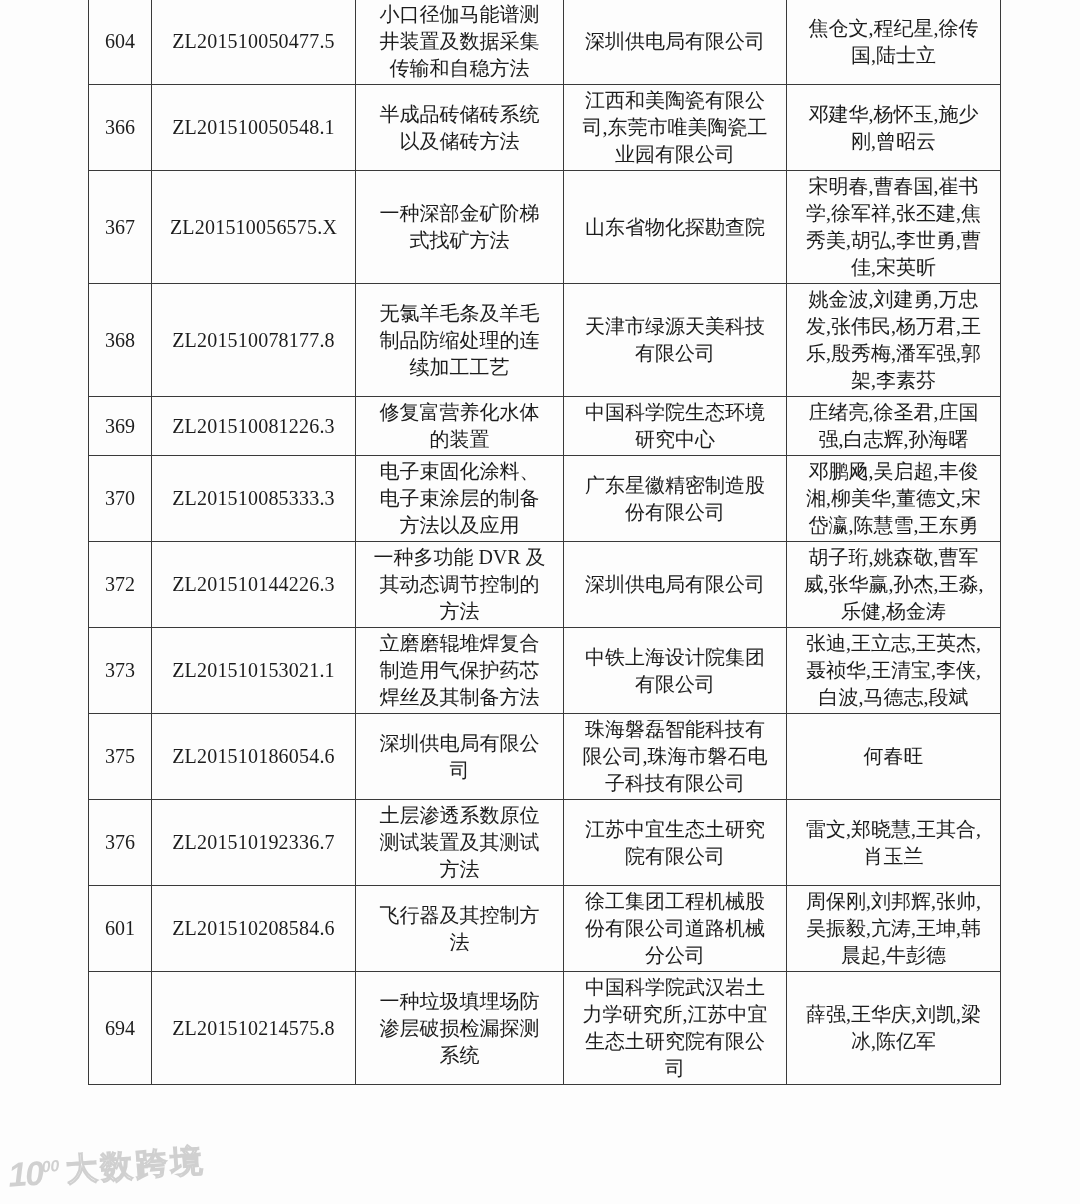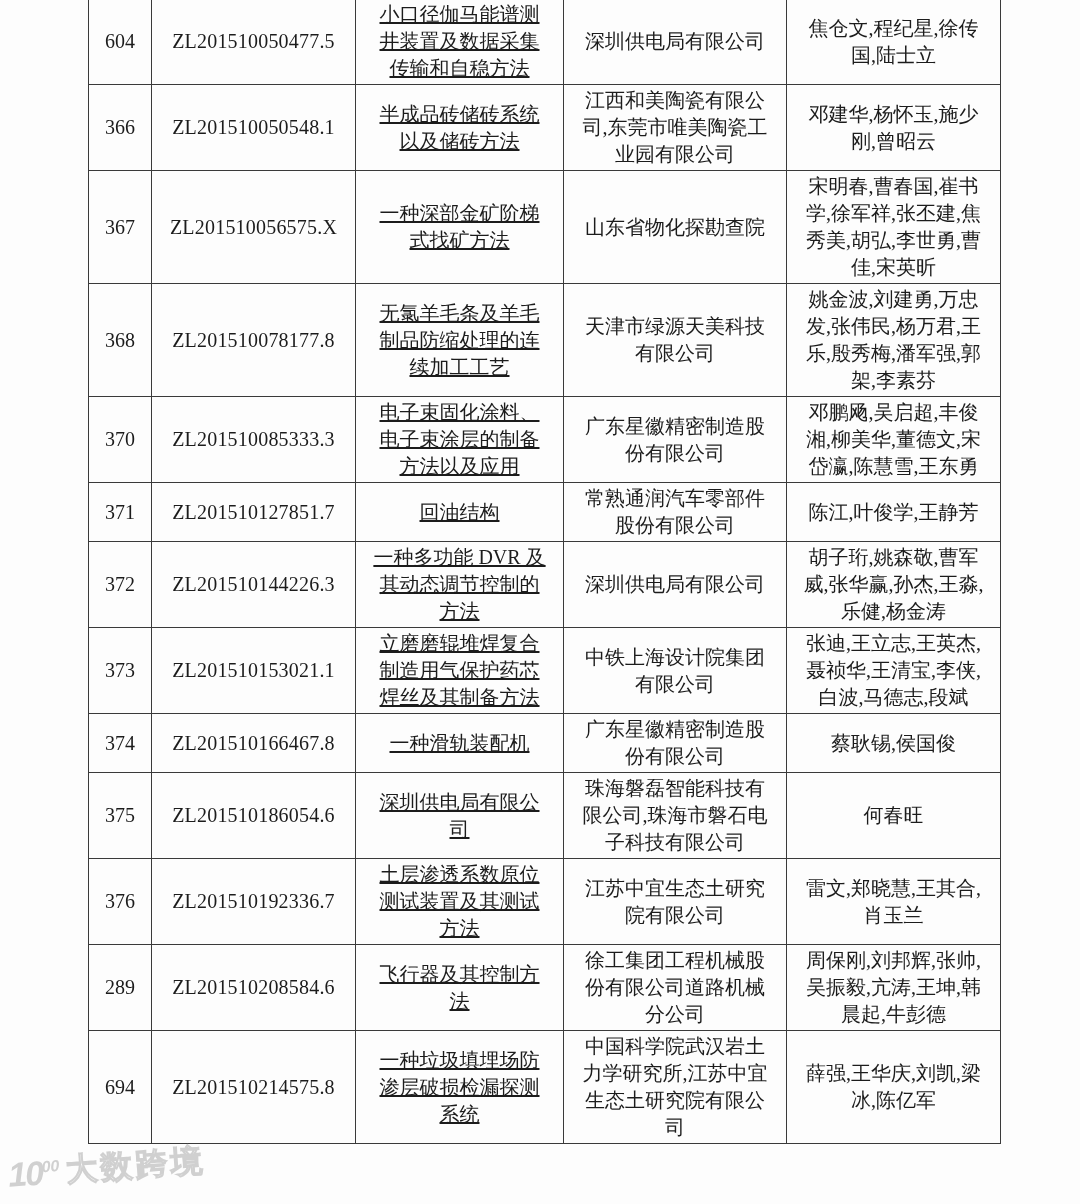--- a/index.html
+++ b/index.html
@@ -29,21 +29,21 @@
     border:1px solid var(--border);
     text-align:center;
     vertical-align:middle;
     padding:2px 14px;
     font-size:20px;
     line-height:27px;
     word-break:break-all;
   }
   td.c-seq{padding:2px 2px;font-size:20px;}
   td.c-no{white-space:nowrap;font-size:21px;letter-spacing:0.2px;padding:2px 4px;}
-  td.c-title{padding:2px 17px;text-decoration:underline;}
+  td.c-title{padding:2px 17px;}
   td.c-assignee{padding:2px 15px;}
   td.c-inventors{padding:2px 9px;}
   .watermark{
     position:absolute;
     left:8px;bottom:14px;
     display:flex;align-items:center;gap:6px;
     color:var(--watermark);
     opacity:.85;
     font-family:"Liberation Sans","DejaVu Sans",sans-serif;
     font-weight:bold;
@@ -93,79 +93,72 @@
     </tr>
 
     <tr>
       <td class="c-seq">368</td>
       <td class="c-no">ZL201510078177.8</td>
       <td class="c-title">无氯羊毛条及羊毛制品防缩处理的连续加工工艺</td>
       <td class="c-assignee">天津市绿源天美科技有限公司</td>
       <td class="c-inventors">姚金波,刘建勇,万忠发,张伟民,杨万君,王乐,殷秀梅,潘军强,郭架,李素芬</td>
     </tr>
 
+    <tr>
+      <td class="c-seq">369</td>
+      <td class="c-no">ZL201510081226.3</td>
+      <td class="c-title">修复富营养化水体的装置</td>
+      <td class="c-assignee">中国科学院生态环境研究中心</td>
+      <td class="c-inventors">庄绪亮,徐圣君,庄国强,白志辉,孙海曙</td>
+    </tr>
 
     <tr>
       <td class="c-seq">370</td>
       <td class="c-no">ZL201510085333.3</td>
       <td class="c-title">电子束固化涂料、电子束涂层的制备方法以及应用</td>
       <td class="c-assignee">广东星徽精密制造股份有限公司</td>
       <td class="c-inventors">邓鹏飏,吴启超,丰俊湘,柳美华,董德文,宋岱瀛,陈慧雪,王东勇</td>
     </tr>
 
-    <tr>
-      <td class="c-seq">371</td>
-      <td class="c-no">ZL201510127851.7</td>
-      <td class="c-title">回油结构</td>
-      <td class="c-assignee">常熟通润汽车零部件股份有限公司</td>
-      <td class="c-inventors">陈江,叶俊学,王静芳</td>
-    </tr>
 
     <tr>
       <td class="c-seq">372</td>
       <td class="c-no">ZL201510144226.3</td>
       <td class="c-title">一种多功能 DVR 及其动态调节控制的方法</td>
       <td class="c-assignee">深圳供电局有限公司</td>
       <td class="c-inventors">胡子珩,姚森敬,曹军威,张华赢,孙杰,王淼,乐健,杨金涛</td>
     </tr>
 
     <tr>
       <td class="c-seq">373</td>
       <td class="c-no">ZL201510153021.1</td>
       <td class="c-title">立磨磨辊堆焊复合制造用气保护药芯焊丝及其制备方法</td>
       <td class="c-assignee">中铁上海设计院集团有限公司</td>
       <td class="c-inventors">张迪,王立志,王英杰,聂祯华,王清宝,李侠,白波,马德志,段斌</td>
     </tr>
 
-    <tr>
-      <td class="c-seq">374</td>
-      <td class="c-no">ZL201510166467.8</td>
-      <td class="c-title">一种滑轨装配机</td>
-      <td class="c-assignee">广东星徽精密制造股份有限公司</td>
-      <td class="c-inventors">蔡耿锡,侯国俊</td>
-    </tr>
 
     <tr>
       <td class="c-seq">375</td>
       <td class="c-no">ZL201510186054.6</td>
       <td class="c-title">深圳供电局有限公司</td>
       <td class="c-assignee">珠海磐磊智能科技有限公司,珠海市磐石电子科技有限公司</td>
       <td class="c-inventors">何春旺</td>
     </tr>
 
     <tr>
       <td class="c-seq">376</td>
       <td class="c-no">ZL201510192336.7</td>
       <td class="c-title">土层渗透系数原位测试装置及其测试方法</td>
       <td class="c-assignee">江苏中宜生态土研究院有限公司</td>
       <td class="c-inventors">雷文,郑晓慧,王其合,肖玉兰</td>
     </tr>
 
     <tr>
-      <td class="c-seq">289</td>
+      <td class="c-seq">601</td>
       <td class="c-no">ZL201510208584.6</td>
       <td class="c-title">飞行器及其控制方法</td>
       <td class="c-assignee">徐工集团工程机械股份有限公司道路机械分公司</td>
       <td class="c-inventors">周保刚,刘邦辉,张帅,吴振毅,亢涛,王坤,韩晨起,牛彭德</td>
     </tr>
 
     <tr>
       <td class="c-seq">694</td>
       <td class="c-no">ZL201510214575.8</td>
       <td class="c-title">一种垃圾填埋场防渗层破损检漏探测系统</td>

